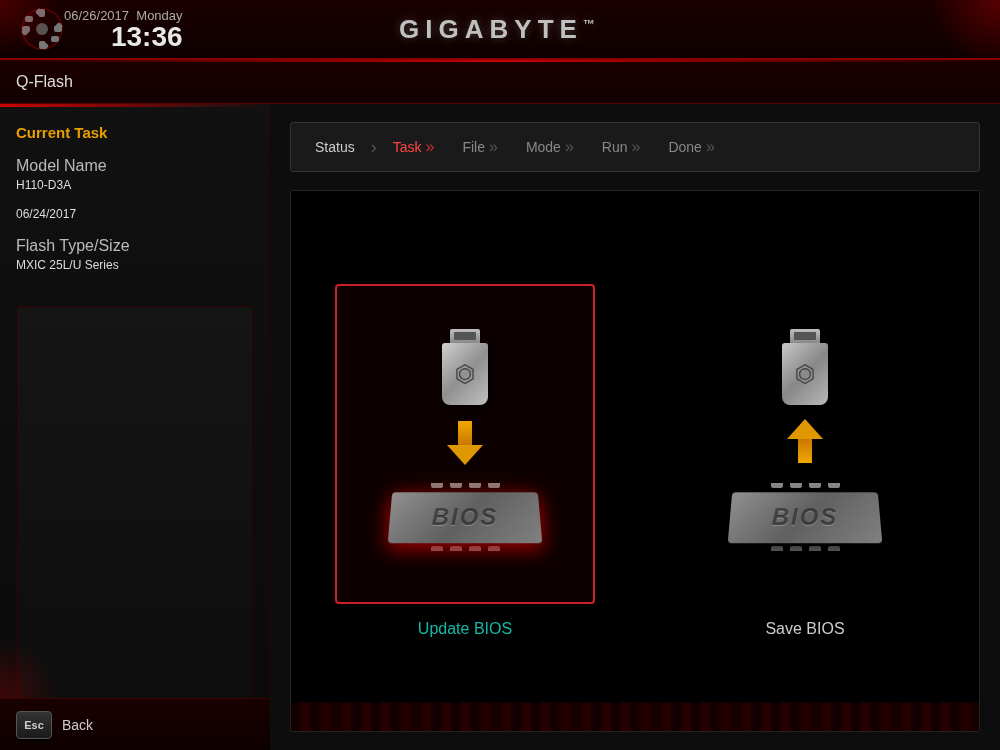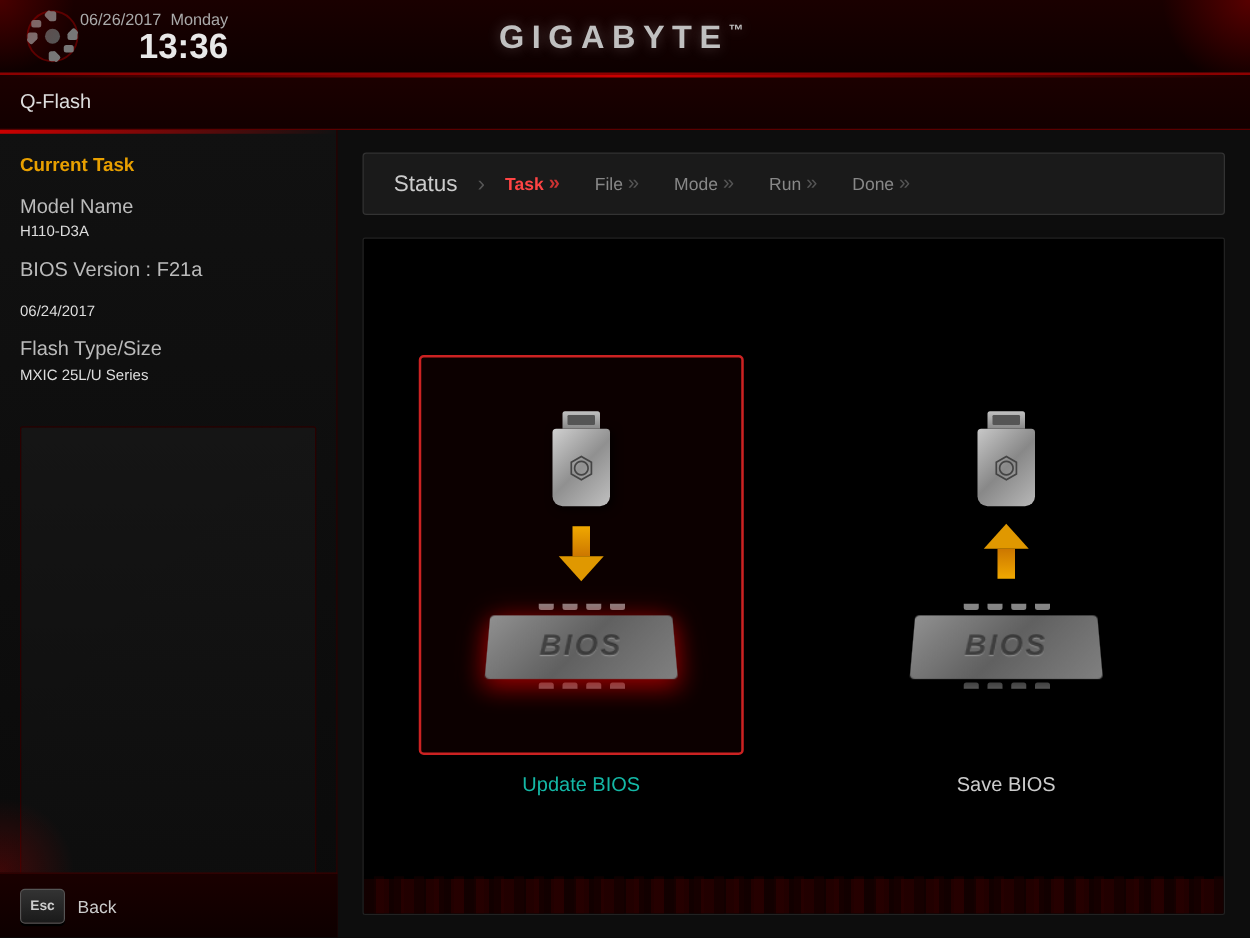--- a/index.html
+++ b/index.html
@@ -171,34 +171,34 @@
       display: flex;
       align-items: center;
       padding: 6px 14px;
       font-size: 14px;
       color: #888;
       position: relative;
       white-space: nowrap;
     }
     .step.active {
       color: #ff4444;
-      font-weight: bold;
+      font-weight: normal;
     }
     .step-arrow {
       color: #555;
       font-size: 16px;
       margin-left: 4px;
     }
     .step.active .step-arrow {
       color: #cc3333;
     }
 
     .step-status {
       color: #ccc;
-      font-size: 18px;
+      font-size: 14px;
     }
 
     
     .task-area {
       flex: 1;
       background: #000;
       border: 1px solid #222;
       border-radius: 2px;
       display: flex;
       align-items: center;
@@ -376,23 +376,20 @@
   <div class="sidebar">
     <div class="corner-accent-bl"></div>
 
     <div class="current-flash-title">Current Task</div>
 
     <div class="info-block">
       <div class="info-label">Model Name</div>
       <div class="info-value">H110-D3A</div>
     </div>
 
-    <div class="info-block">
-      <div class="info-label">BIOS Version : F21a</div>
-    </div>
 
     <div class="info-block">
       <div class="info-value">06/24/2017</div>
     </div>
 
     <div class="info-block">
       <div class="info-label">Flash Type/Size</div>
       <div class="info-value">MXIC 25L/U Series</div>
     </div>
 

